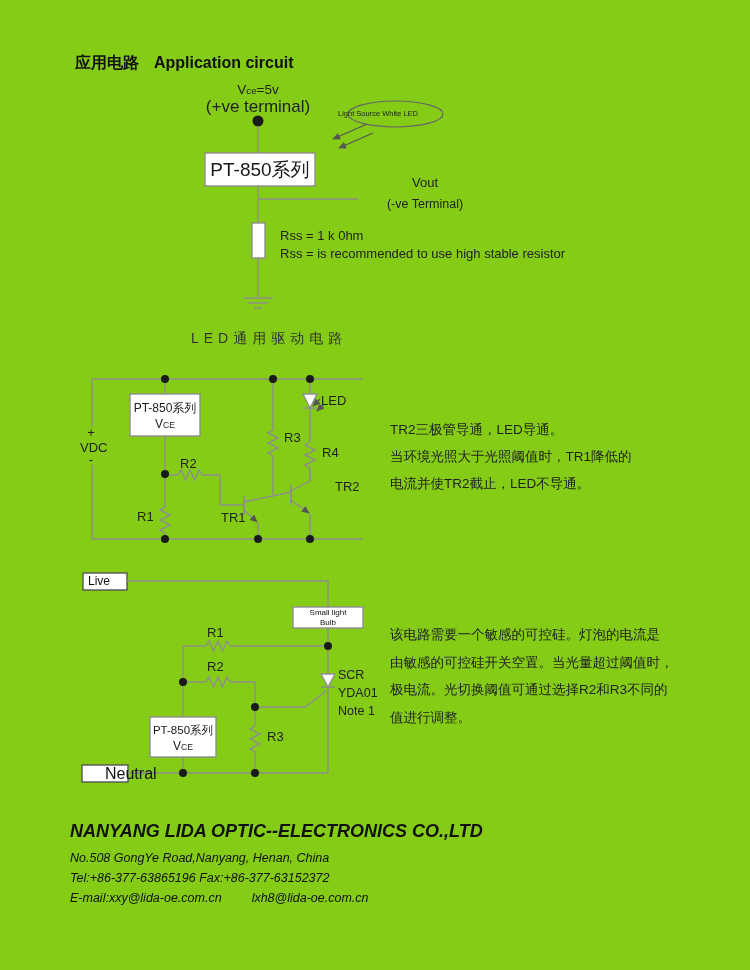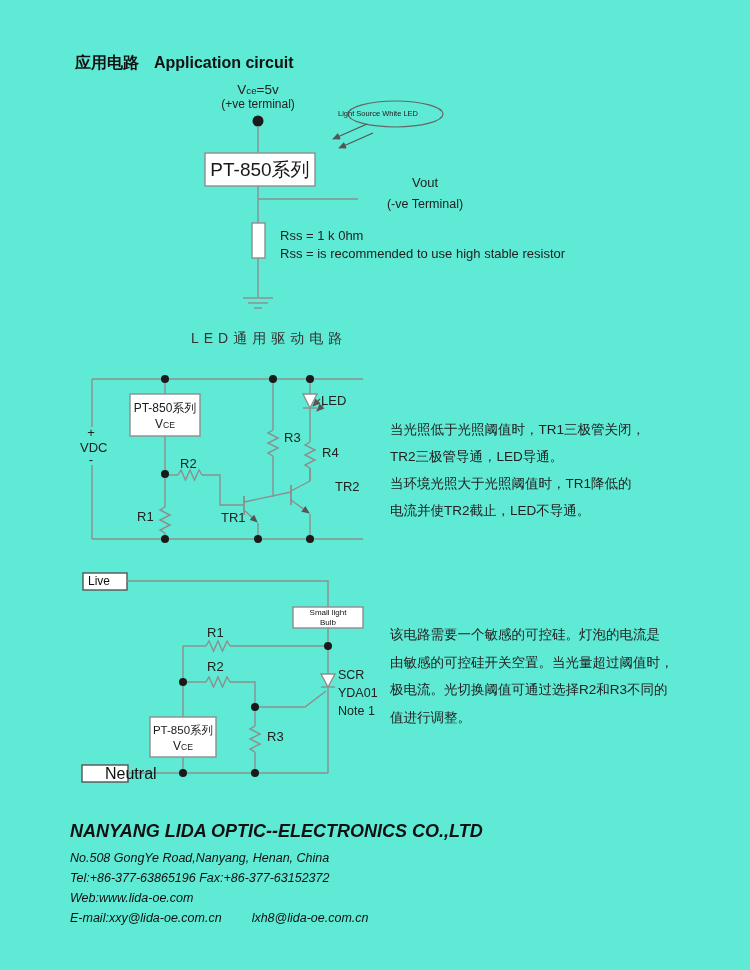--- a/index.html
+++ b/index.html
@@ -1,17 +1,17 @@
 <!DOCTYPE html>
 <html><head>
 <meta charset="utf-8">
 <style>
   html,body{margin:0;padding:0;background:#fff;}
   #page{
-    position:relative;width:750px;height:970px;background:#5eead4;overflow:hidden;
+    position:relative;width:750px;height:970px;background:#84cc16;overflow:hidden;
     font-family:"Liberation Sans",sans-serif;color:#1c1c1c;
   }
   .abs{position:absolute;}
   .lbl{font-size:13px;color:#222;white-space:nowrap;line-height:1.1;}
   .ctr{text-align:center;}
   .sub{font-size:0.72em;}
   #svgLayer{position:absolute;left:0;top:0;width:750px;height:970px;}
   .wire{stroke:#8e8e8e;stroke-width:1.4;fill:none;}
   .wire2{stroke:#8e8e8e;stroke-width:1.8;fill:none;}
   .darkbox{stroke:#555;stroke-width:1.4;fill:#fff;}
@@ -157,21 +157,21 @@
   <div class="abs header-title" style="left:75px;top:53px;">
     <span>应用电路</span>
     <span style="display:inline-block;width:6px;"></span>
     <span>Application circuit</span>
   </div>
 
   <div class="abs ctr" style="left:198px;top:80px;width:120px;">
     <div class="lbl" style="font-size:13.5px;display:inline-block;white-space:nowrap;">
       <span>V</span><span class="sub">ce</span><span>=5v</span>
     </div>
-    <div class="lbl" style="font-size:12px;">(+ve terminal)</div>
+    <div class="lbl" style="font-size:17px;">(+ve terminal)</div>
   </div>
 
   <div class="abs ctr box-label-lg" style="left:205px;top:153px;width:110px;height:33px;line-height:33px;">PT-850系列</div>
 
   <div class="abs ctr" style="left:332px;top:109px;width:92px;font-size:7.5px;color:#222;">Light Source White LED</div>
 
   <div class="abs ctr" style="left:365px;top:176px;width:120px;">
     <div class="lbl" style="font-size:13px;">Vout</div>
     <div class="lbl" style="font-size:12.5px;margin-top:8px;">(-ve Terminal)</div>
   </div>
@@ -192,21 +192,20 @@
 
   <div class="abs lbl" style="left:137px;top:510px;">R1</div>
   <div class="abs lbl" style="left:180px;top:457px;">R2</div>
   <div class="abs lbl" style="left:284px;top:431px;">R3</div>
   <div class="abs lbl" style="left:322px;top:446px;">R4</div>
   <div class="abs lbl" style="left:321px;top:394px;">LED</div>
   <div class="abs lbl" style="left:221px;top:511px;">TR1</div>
   <div class="abs lbl" style="left:320px;top:480px;margin-left:15px;">TR2</div>
 
   <div class="abs para" style="left:390px;top:416px;width:292px;">
-    <div>当光照低于光照阈值时，TR1三极管关闭，</div>
     <div>TR2三极管导通，LED导通。</div>
     <div>当环境光照大于光照阈值时，TR1降低的</div>
     <div>电流并使TR2截止，LED不导通。</div>
   </div>
 
   <div class="abs ctr" style="left:83px;top:573px;width:32px;height:17px;line-height:17px;font-size:12px;color:#111;">Live</div>
 
   <div class="abs ctr tinybox" style="left:293px;top:608px;width:70px;">
     <div>Small light</div>
     <div>Bulb</div>
@@ -233,19 +232,18 @@
     <div>该电路需要一个敏感的可控硅。灯泡的电流是</div>
     <div>由敏感的可控硅开关空置。当光量超过阈值时，</div>
     <div>极电流。光切换阈值可通过选择R2和R3不同的</div>
     <div>值进行调整。</div>
   </div>
 
   <div class="abs footer" style="left:70px;top:821px;">
     <div class="company">NANYANG LIDA OPTIC--ELECTRONICS CO.,LTD</div>
     <div class="line" style="margin-top:9px;">No.508 GongYe Road,Nanyang, Henan, China</div>
     <div class="line" style="margin-top:6px;">Tel:+86-377-63865196 Fax:+86-377-63152372</div>
-    <div class="line" style="margin-top:6px;">Web:www.lida-oe.com</div>
     <div class="line" style="margin-top:6px;">
       <span>E-mail:xxy@lida-oe.com.cn</span><span style="display:inline-block;width:30px;"></span><span>lxh8@lida-oe.com.cn</span>
     </div>
   </div>
 
 </div>
 
 </body></html>

